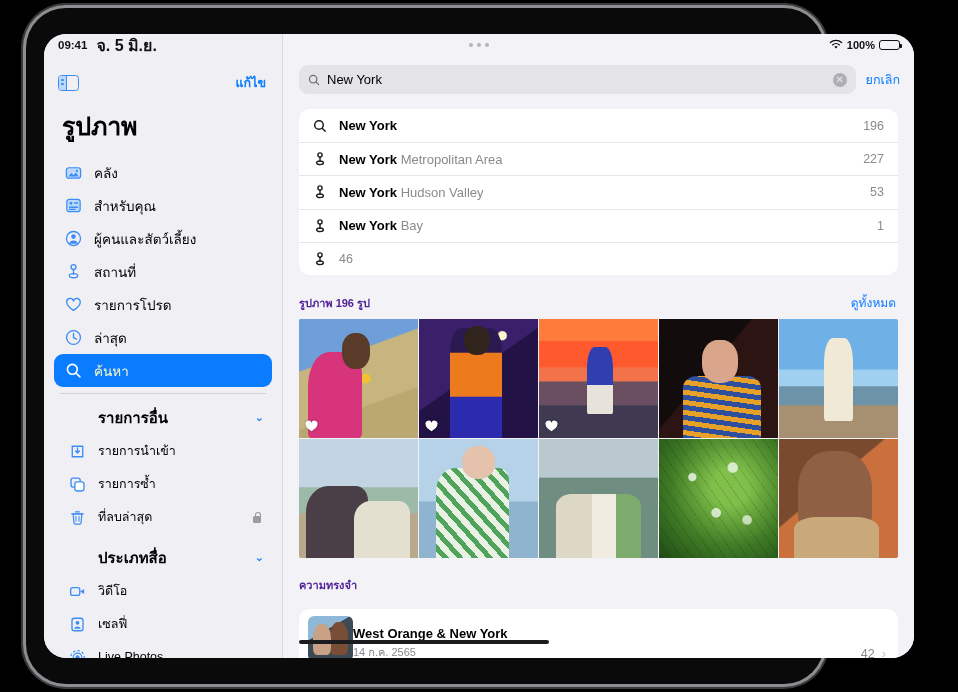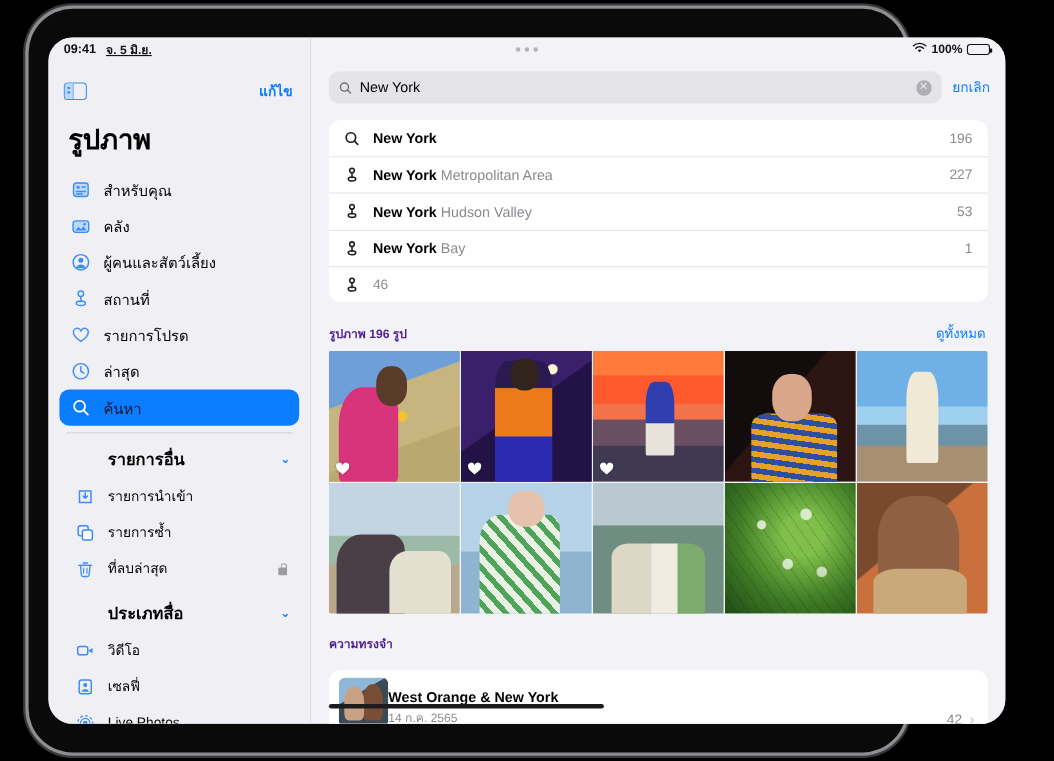--- a/index.html
+++ b/index.html
@@ -33,21 +33,21 @@
   #status-bar {
     position: absolute; left: 0; top: 0;
     width: 100%; height: 22px;
     display: flex; align-items: center;
     z-index: 40;
     font-size: 11.5px; font-weight: bold; color: #111;
     padding: 0 14px;
   }
   .sb-left { display: flex; align-items: center; gap: 9px; }
   .sb-right { margin-left: auto; display: flex; align-items: center; gap: 4px; }
-  .sb-date { font-weight: bold; font-size: 11px; text-decoration: underline; }
+  .sb-date { font-weight: bold; font-size: 16px; }
   .multitask-dots { position: absolute; left: 50%; transform: translateX(-50%); display: flex; gap: 4px; }
   .multitask-dots i { width: 4px; height: 4px; border-radius: 50%; background: #b3b3b8; display: block; }
   .batt-pct { font-size: 11px; font-weight: bold; }
   .batt-shell { width: 21px; height: 10.5px; border: 1.2px solid #111; border-radius: 3px; position: relative; padding: 1px; }
   .batt-shell::after { content:""; position:absolute; right:-3px; top:3px; width:1.6px; height:4px; background:#111; border-radius:0 1px 1px 0; }
   .batt-fill { height: 100%; background: #111; border-radius: 1.4px; }
 
   
   #sidebar {
     width: 239px; height: 100%;
@@ -66,21 +66,21 @@
   .toggle-ico::after { content:""; position:absolute; left:2px; top:2.5px; width:2.5px; height:2.5px; background:#3b8cf5; border-radius:50%; box-shadow: 0 4px 0 #3b8cf5; }
   .edit-link { color: #0a7cff; font-size: 12.5px; font-weight: bold; }
   .sb-title { font-size: 25px; font-weight: bold; color: #000; padding: 6px 0 10px 18px; letter-spacing: -0.2px; }
 
   .sb-list { padding: 0 10px; }
   .sb-row {
     display: flex; align-items: center; gap: 11px;
     height: 33px; padding: 0 10px; border-radius: 9px;
     font-size: 13.5px; color: #000;
   }
-  .sb-row.sel { background: #0a7cff; color: #0f172a; }
+  .sb-row.sel { background: #0a7cff; color: #fef9c3; }
   .sb-row.sub { padding-left: 14px; font-size: 12.5px; }
   .sb-row .lbl { flex: 1; white-space: nowrap; overflow: hidden; }
   .ico { width: 19px; height: 19px; flex: 0 0 19px; position: relative; display:block; }
   .ico svg { width: 100%; height: 100%; display: block; }
 
   .sb-section {
     display: flex; align-items: center; padding: 12px 18px 5px 18px; margin-left: 36px;
   }
   .sb-section .st { font-size: 15px; font-weight: bold; color: #000; }
   .chev-dn { margin-left: auto; color: #0a7cff; font-size: 11px; font-weight: bold; }
@@ -212,39 +212,39 @@
         <span class="edit-link">แก้ไข</span>
       </div>
 
       <div class="sb-title">รูปภาพ</div>
 
       <div class="sb-list">
 
         <div class="sb-row">
           <span class="ico">
             <svg viewBox="0 0 20 20">
+                <rect x="2.5" y="5" width="15" height="11" rx="2.6" fill="#bcd9fb" stroke="#3b8cf5" stroke-width="1.3"></rect>
+                <path d="M4.6 14.2l3.2-3.6 2.3 2.4 2.4-2.9 3 4.1z" fill="#3b8cf5"></path>
+                <circle cx="13.6" cy="8.3" r="1.2" fill="#3b8cf5"></circle>
+              </svg>
+          </span>
+          <span class="lbl">คลัง</span>
+        </div>
+
+        <div class="sb-row">
+          <span class="ico">
+            <svg viewBox="0 0 20 20">
                 <rect x="3" y="3.5" width="14" height="13" rx="2.6" fill="#bcd9fb" stroke="#3b8cf5" stroke-width="1.3"></rect>
                 <circle cx="7.4" cy="7.6" r="1.5" fill="#3b8cf5"></circle>
                 <rect x="10.5" y="6.6" width="4.5" height="1.5" rx=".7" fill="#3b8cf5"></rect>
                 <rect x="5.2" y="11" width="9.8" height="1.5" rx=".7" fill="#3b8cf5"></rect>
                 <rect x="5.2" y="13.4" width="7" height="1.4" rx=".7" fill="#3b8cf5"></rect>
               </svg>
           </span>
           <span class="lbl">สำหรับคุณ</span>
-        </div>
-
-        <div class="sb-row">
-          <span class="ico">
-            <svg viewBox="0 0 20 20">
-                <rect x="2.5" y="5" width="15" height="11" rx="2.6" fill="#bcd9fb" stroke="#3b8cf5" stroke-width="1.3"></rect>
-                <path d="M4.6 14.2l3.2-3.6 2.3 2.4 2.4-2.9 3 4.1z" fill="#3b8cf5"></path>
-                <circle cx="13.6" cy="8.3" r="1.2" fill="#3b8cf5"></circle>
-              </svg>
-          </span>
-          <span class="lbl">คลัง</span>
         </div>
 
         <div class="sb-row">
           <span class="ico">
             <svg viewBox="0 0 20 20">
                 <circle cx="10" cy="10" r="7.4" fill="none" stroke="#3b8cf5" stroke-width="1.4"></circle>
                 <circle cx="10" cy="8" r="2.4" fill="#3b8cf5"></circle>
                 <path d="M5.4 15.6a4.8 4.8 0 0 1 9.2 0" fill="#3b8cf5"></path>
               </svg>
           </span>

